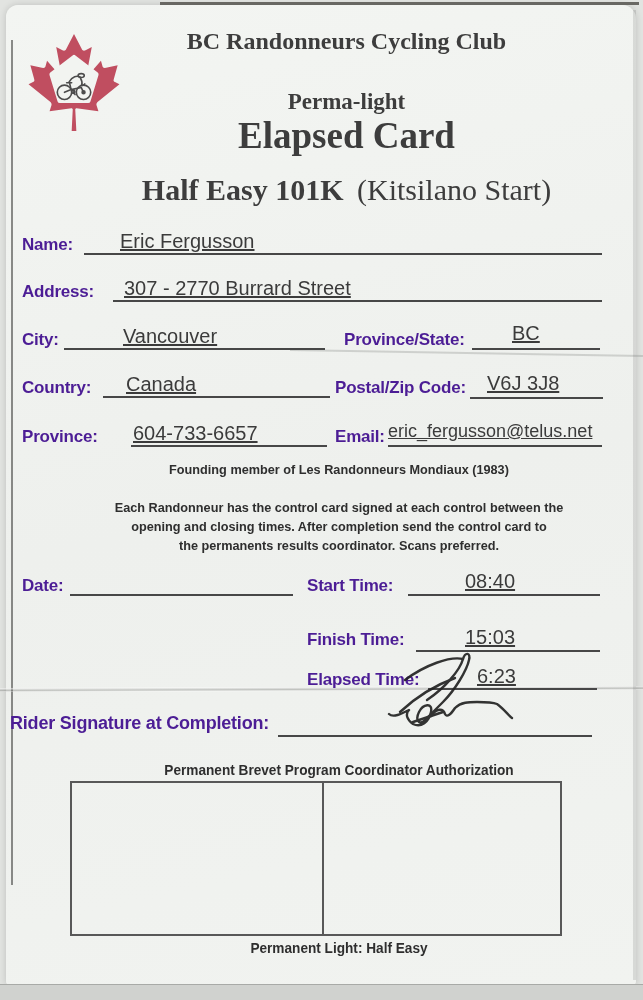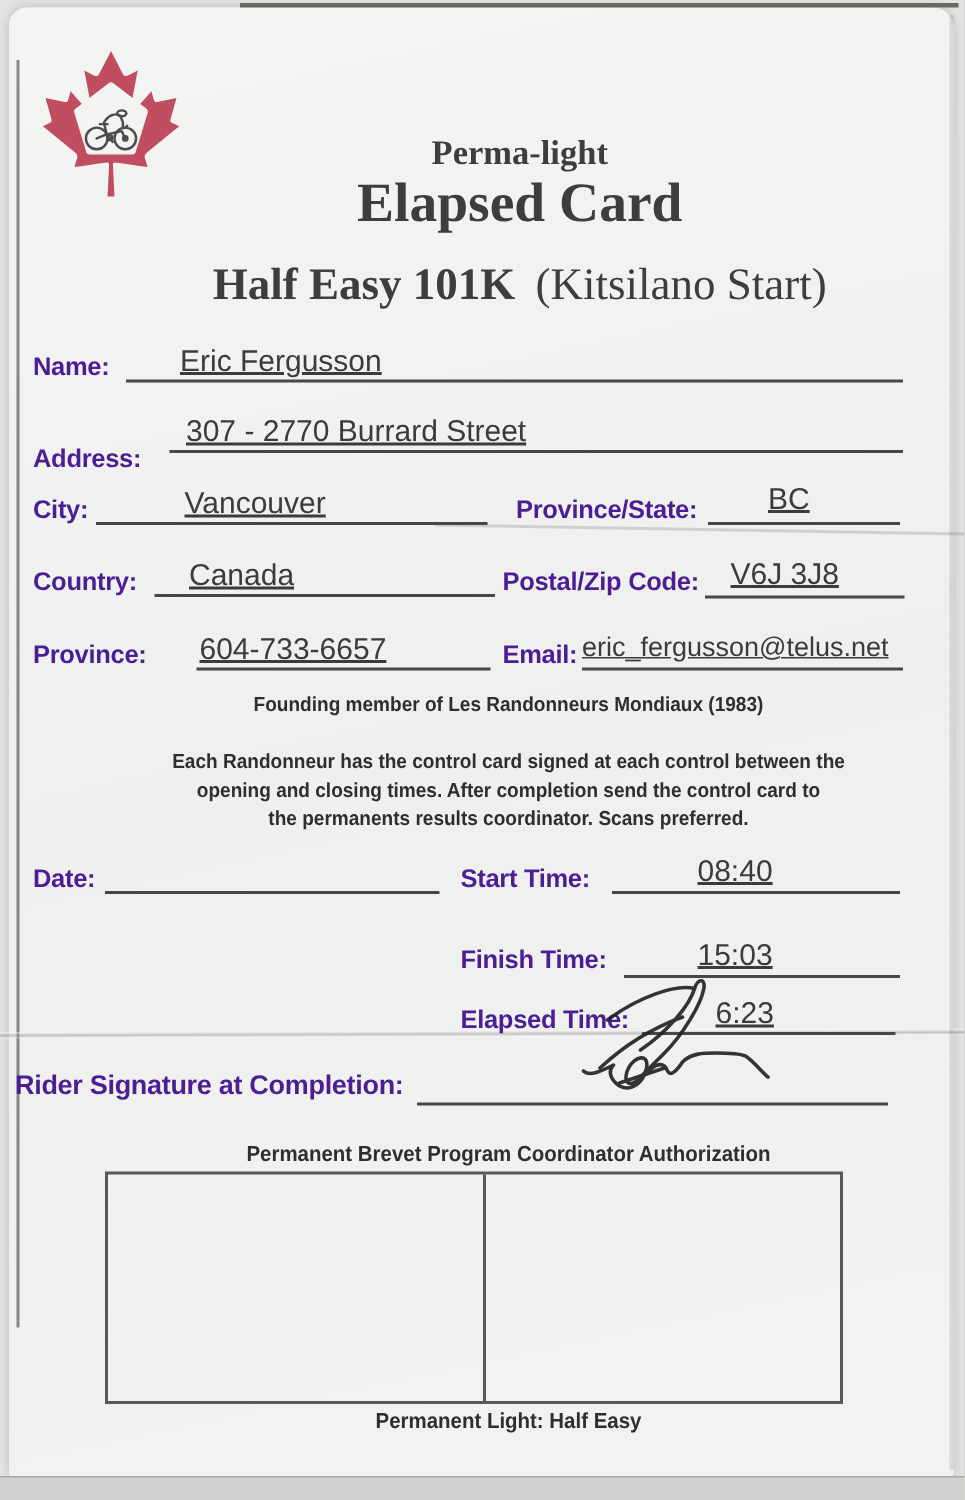--- a/index.html
+++ b/index.html
@@ -62,32 +62,33 @@
       <circle cx="309" cy="345" r="40"></circle>
       <circle cx="309" cy="345" r="8"></circle>
       <circle cx="252" cy="342" r="9"></circle>
       <path d="M215,292 L243,292 M231,292 L240,330 M240,330 L203,345 M240,330 L296,318 L309,345 M252,342 L262,358"></path>
       <path d="M229,287 C246,258 272,248 293,262"></path>
       <ellipse cx="296" cy="252" rx="17" ry="11"></ellipse>
       <path d="M292,266 C300,280 303,293 299,305 C306,308 312,305 316,298"></path>
     </g>
   </svg>
 
+  <div class="hdr" style="top:28px; font-size:24px">BC Randonneurs Cycling Club</div>
   <div class="hdr" style="top:89px; font-size:23px">Perma-light</div>
   <div class="hdr" style="top:114px; font-size:37px">Elapsed Card</div>
   <div class="hdr" style="top:173px; font-size:30px">
     <span>Half Easy 101K</span>
     <span style="font-weight:400; margin-left:6px">(Kitsilano Start)</span>
   </div>
 
   <span class="fl" style="left:22px; top:235px">Name:</span>
   <div class="ln" style="left:84px; top:253px; width:518px"></div>
   <span class="fv" style="left:120px; top:230px">Eric Fergusson</span>
 
-  <span class="fl" style="left:22px; top:296px">Address:</span>
+  <span class="fl" style="left:22px; top:282px">Address:</span>
   <div class="ln" style="left:113px; top:300px; width:489px"></div>
   <span class="fv" style="left:124px; top:277px">307 - 2770 Burrard Street</span>
 
   <span class="fl" style="left:22px; top:330px">City:</span>
   <div class="ln" style="left:64px; top:348px; width:261px"></div>
   <span class="fv" style="left:123px; top:325px">Vancouver</span>
   <span class="fl" style="left:344px; top:330px">Province/State:</span>
   <div class="ln" style="left:472px; top:348px; width:128px"></div>
   <span class="fv" style="left:512px; top:322px">BC</span>
 

